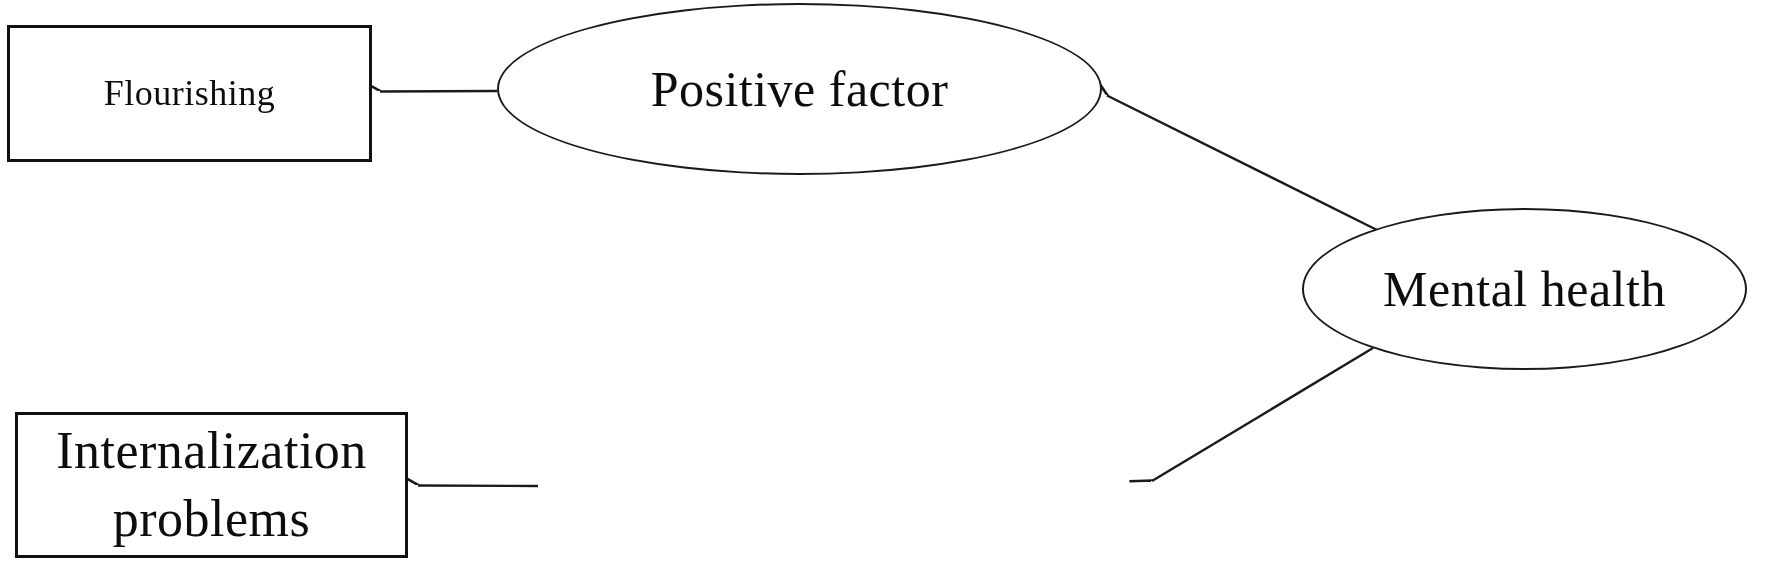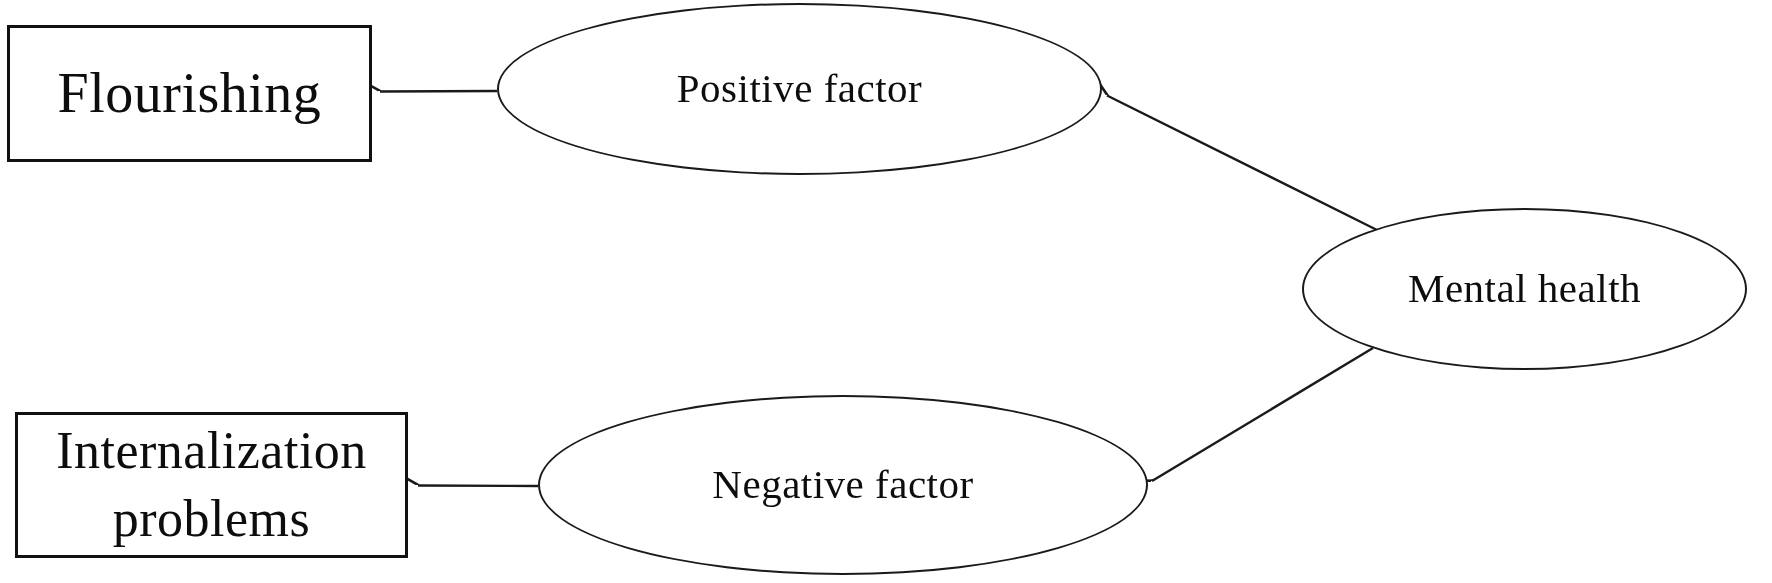--- a/index.html
+++ b/index.html
@@ -17,32 +17,32 @@
     overflow: hidden;
   }
   .node {
     position: absolute;
     display: flex;
     align-items: center;
     justify-content: center;
     text-align: center;
     box-sizing: border-box;
     background: #ffffff;
-    font-size: 41px;
+    font-size: 50px;
     line-height: 1.3;
     letter-spacing: 0.5px;
   }
   .rect-node {
     border: 3px solid #111111;
   }
   .ellipse-node {
     border: 2.5px solid #1a1a1a;
     border-radius: 50%;
   }
-  #node-flourishing          { left: 7px;    top: 25px;  width: 365px; height: 137px; font-size: 56px; }
+  #node-flourishing          { left: 7px;    top: 25px;  width: 365px; height: 137px; font-size: 36px; }
   #node-positive-factor      { left: 497px;  top: 3px;   width: 605px; height: 172px; }
   #node-mental-health        { left: 1302px; top: 208px; width: 445px; height: 162px; }
   #node-negative-factor      { left: 538px;  top: 395px; width: 610px; height: 180px; }
   #node-internalization      { left: 15px;   top: 412px; width: 393px; height: 146px; font-size: 52px; padding: 0 20px; }
   .connector-layer {
     position: absolute;
     left: 0;
     top: 0;
     width: 1772px;
     height: 583px;
@@ -76,21 +76,18 @@
   </div>
 
   <div id="node-positive-factor" class="node ellipse-node">
     <span>Positive factor</span>
   </div>
 
   <div id="node-mental-health" class="node ellipse-node">
     <span>Mental health</span>
   </div>
 
-  <div id="node-negative-factor" class="node ellipse-node">
-    <span>Negative factor</span>
-  </div>
 
   <div id="node-internalization" class="node rect-node">
     <span>Internalization problems</span>
   </div>
 
 </div>
 
 </body></html>

